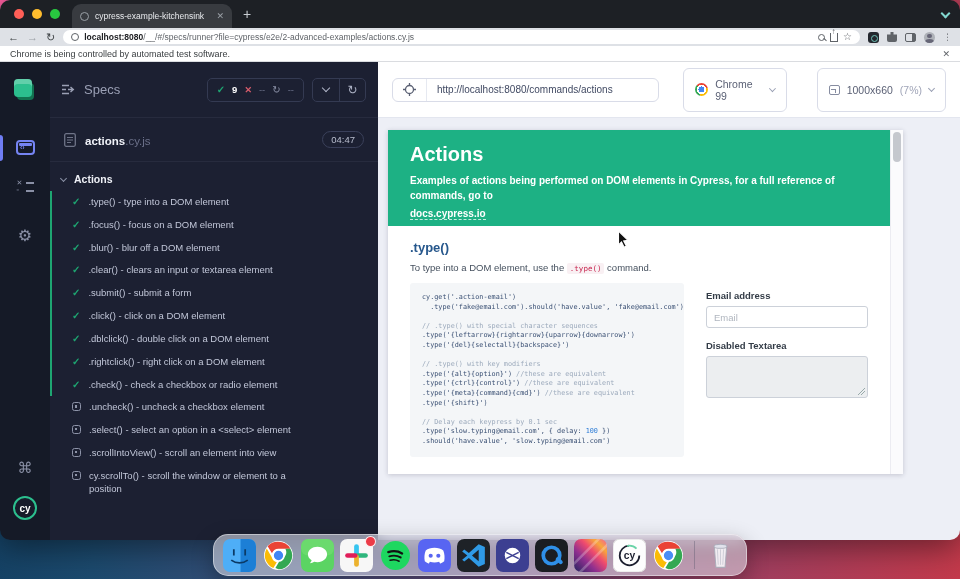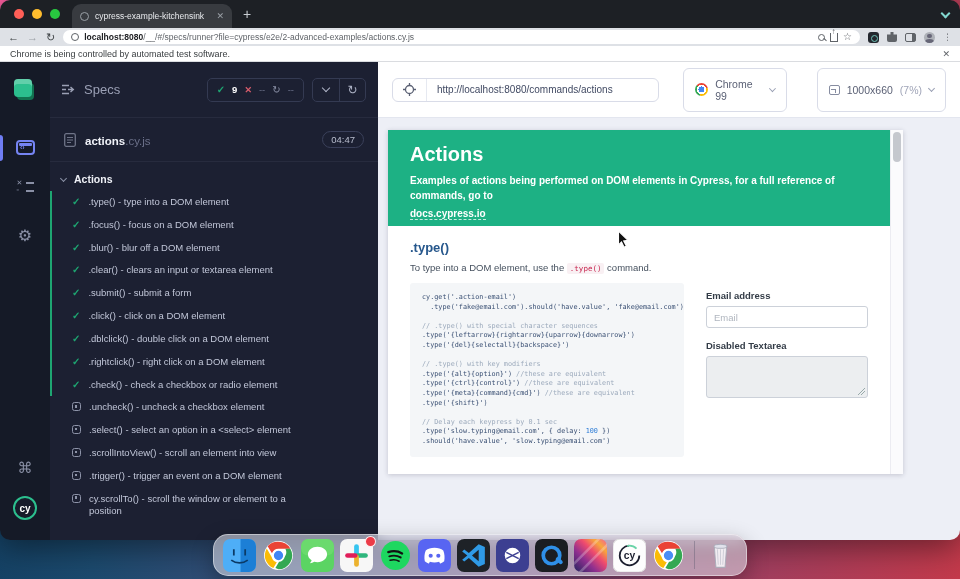--- a/index.html
+++ b/index.html
@@ -302,24 +302,20 @@
             <div class="test-row pending">
               <span class="pending-icon"></span>
               <span class="test-label">.select() - select an option in a &lt;select&gt; element</span>
             </div>
             <div class="test-row pending">
               <span class="pending-icon"></span>
               <span class="test-label">.scrollIntoView() - scroll an element into view</span>
             </div>
             <div class="test-row pending">
               <span class="pending-icon"></span>
-              <span class="test-label">.trigger() - trigger an event on a DOM element</span>
-            </div>
-            <div class="test-row pending">
-              <span class="pending-icon"></span>
               <span class="test-label">cy.scrollTo() - scroll the window or element to a position</span>
             </div>
           </div>
       </div>
     </div>
 
     <div class="rightpanel">
       <div class="aut-toolbar">
         <div class="urlgroup">
           <span class="crosshair-btn">

